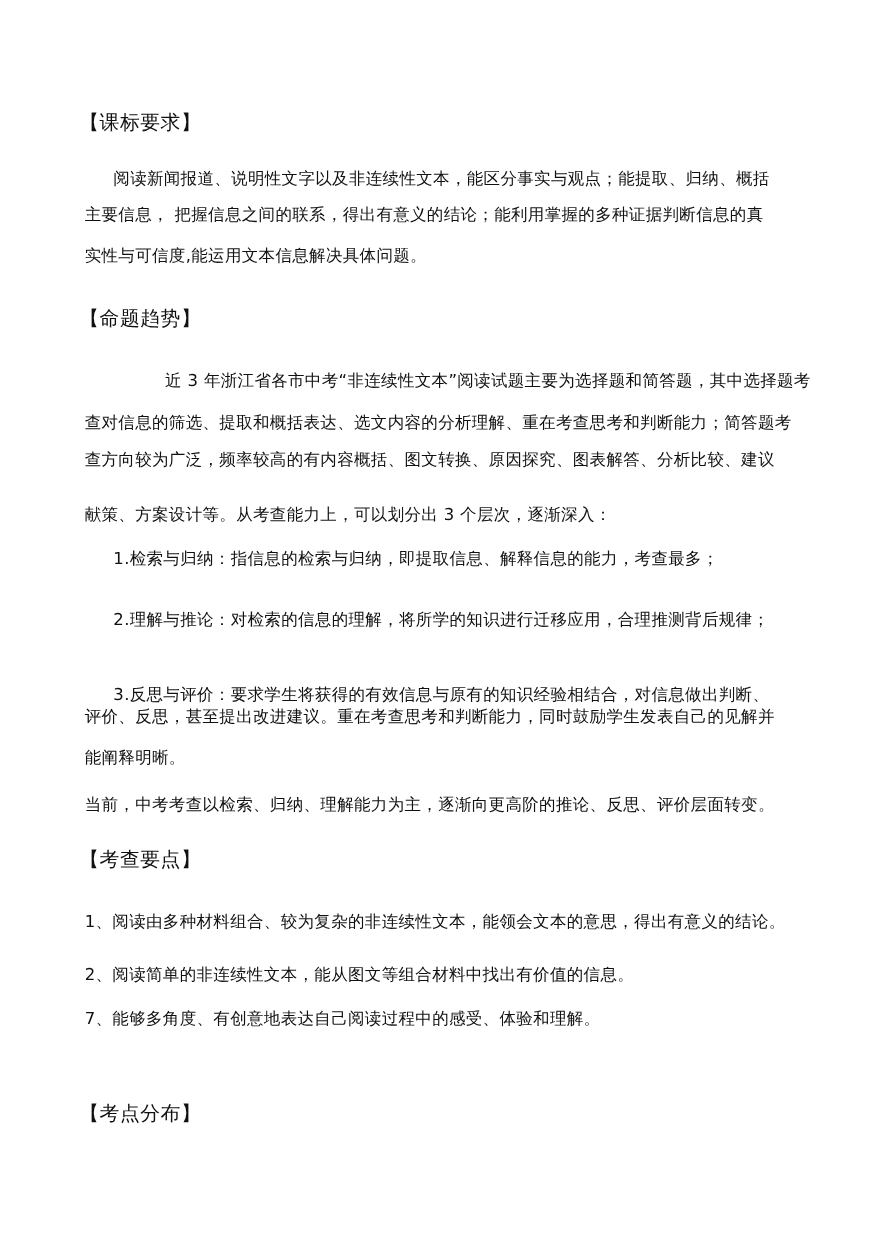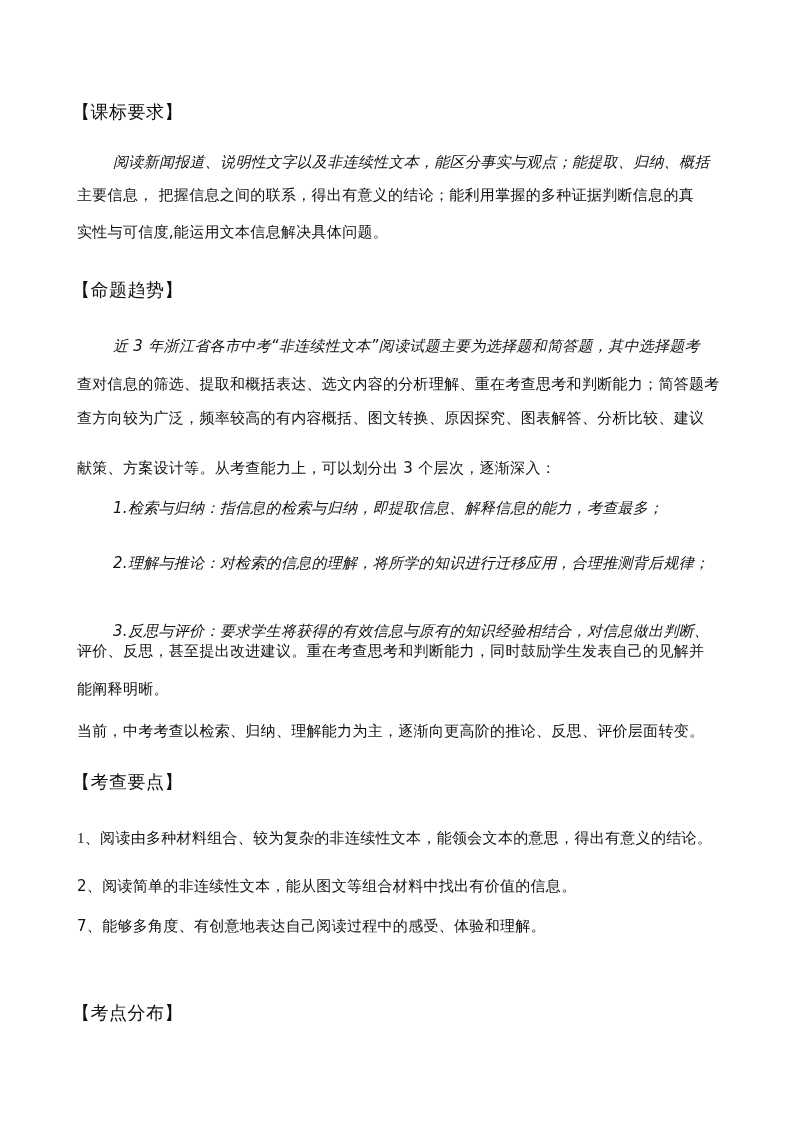--- a/index.html
+++ b/index.html
@@ -1,45 +1,45 @@
 <!DOCTYPE html>
 <html><head>
 <meta charset="utf-8">
 <style>
   html, body { margin: 0; padding: 0; background: #ffffff; }
   body { width: 794px; height: 1123px; position: relative; overflow: hidden;
          font-family: "DejaVu Sans", "Liberation Sans", sans-serif; color: #111; }
   .line { position: absolute; left: 77px; width: 660px; font-size: 15px; line-height: 20px;
           white-space: nowrap; letter-spacing: 0.3px; }
-  .indent { left: 113px; width: 634px; font-style: italic; }
+  .indent { left: 103px; width: 634px; }
   .heading { position: absolute; left: 72px; font-size: 18px; font-weight: normal; line-height: 24px;
              white-space: nowrap; letter-spacing: 0.5px; }
 </style>
 </head>
 <body>
 
 <div>
 
   <div class="heading" style="top:100px;">【课标要求】</div>
   <div class="line indent" style="top:152px;">阅读新闻报道、说明性文字以及非连续性文本，能区分事实与观点；能提取、归纳、概括</div>
   <div class="line" style="top:185px;">主要信息，  把握信息之间的联系，得出有意义的结论；能利用掌握的多种证据判断信息的真</div>
   <div class="line" style="top:222px;">实性与可信度,能运用文本信息解决具体问题。</div>
 
   <div class="heading" style="top:278px;">【命题趋势】</div>
-  <div class="line indent" style="top:336px;">近 3 年浙江省各市中考“非连续性文本”阅读试题主要为选择题和简答题，其中选择题考</div>
+  <div class="line indent" style="top:336px;text-align:right;">近 3 年浙江省各市中考“非连续性文本”阅读试题主要为选择题和简答题，其中选择题考</div>
   <div class="line" style="top:374px;">查对信息的筛选、提取和概括表达、选文内容的分析理解、重在考查思考和判断能力；简答题考</div>
   <div class="line" style="top:408px;">查方向较为广泛，频率较高的有内容概括、图文转换、原因探究、图表解答、分析比较、建议</div>
   <div class="line" style="top:458px;">献策、方案设计等。从考查能力上，可以划分出 3 个层次，逐渐深入：</div>
 
   <div class="line indent" style="top:498px;">1.检索与归纳：指信息的检索与归纳，即提取信息、解释信息的能力，考查最多；</div>
   <div class="line indent" style="top:553px;">2.理解与推论：对检索的信息的理解，将所学的知识进行迁移应用，合理推测背后规律；</div>
   <div class="line indent" style="top:607px;margin-top:14px;">3.反思与评价：要求学生将获得的有效信息与原有的知识经验相结合，对信息做出判断、</div>
   <div class="line" style="top:641px;">评价、反思，甚至提出改进建议。重在考查思考和判断能力，同时鼓励学生发表自己的见解并</div>
   <div class="line" style="top:679px;">能阐释明晰。</div>
   <div class="line" style="top:721px;">当前，中考考查以检索、归纳、理解能力为主，逐渐向更高阶的推论、反思、评价层面转变。</div>
 
   <div class="heading" style="top:770px;">【考查要点】</div>
-  <div class="line" style="top:828px;font-family:Liberation Serif, serif;">1、阅读由多种材料组合、较为复杂的非连续性文本，能领会文本的意思，得出有意义的结论。</div>
+  <div class="line" style="top:828px;">1、阅读由多种材料组合、较为复杂的非连续性文本，能领会文本的意思，得出有意义的结论。</div>
   <div class="line" style="top:876px;">2、阅读简单的非连续性文本，能从图文等组合材料中找出有价值的信息。</div>
   <div class="line" style="top:916px;">7、能够多角度、有创意地表达自己阅读过程中的感受、体验和理解。</div>
 
   <div class="heading" style="top:958px;margin-top:43px;">【考点分布】</div>
 </div>
 
 </body></html>

